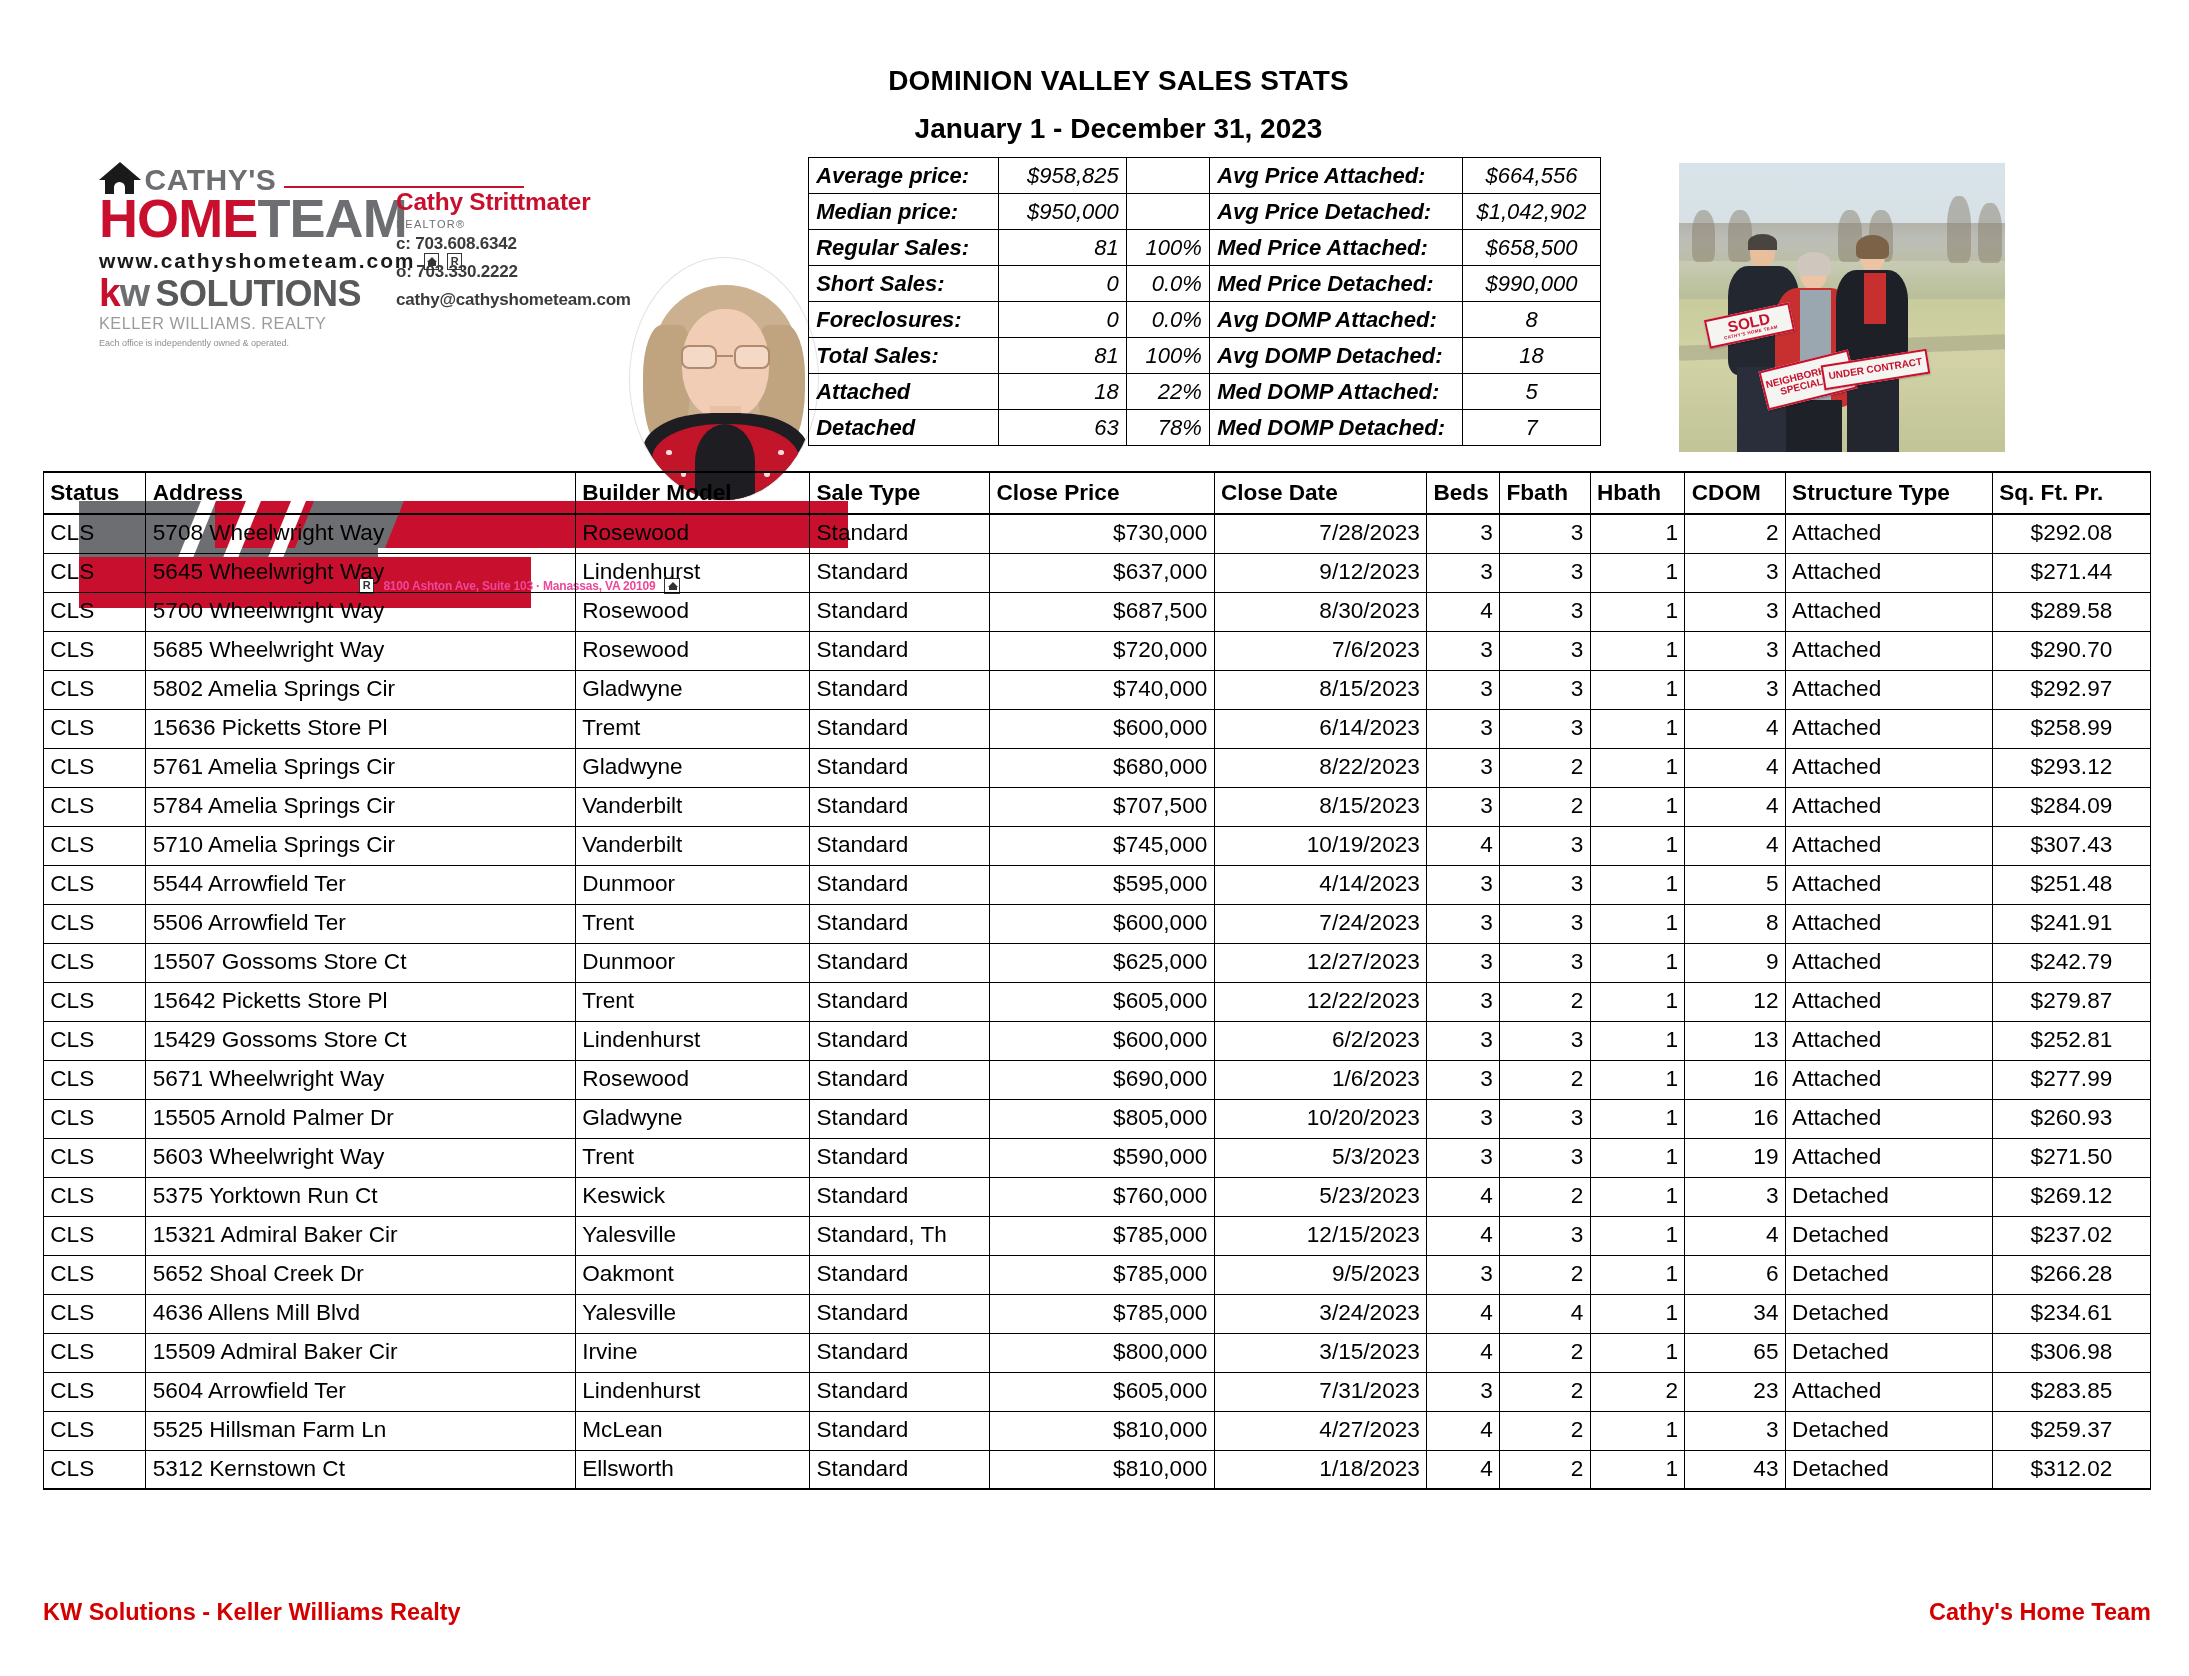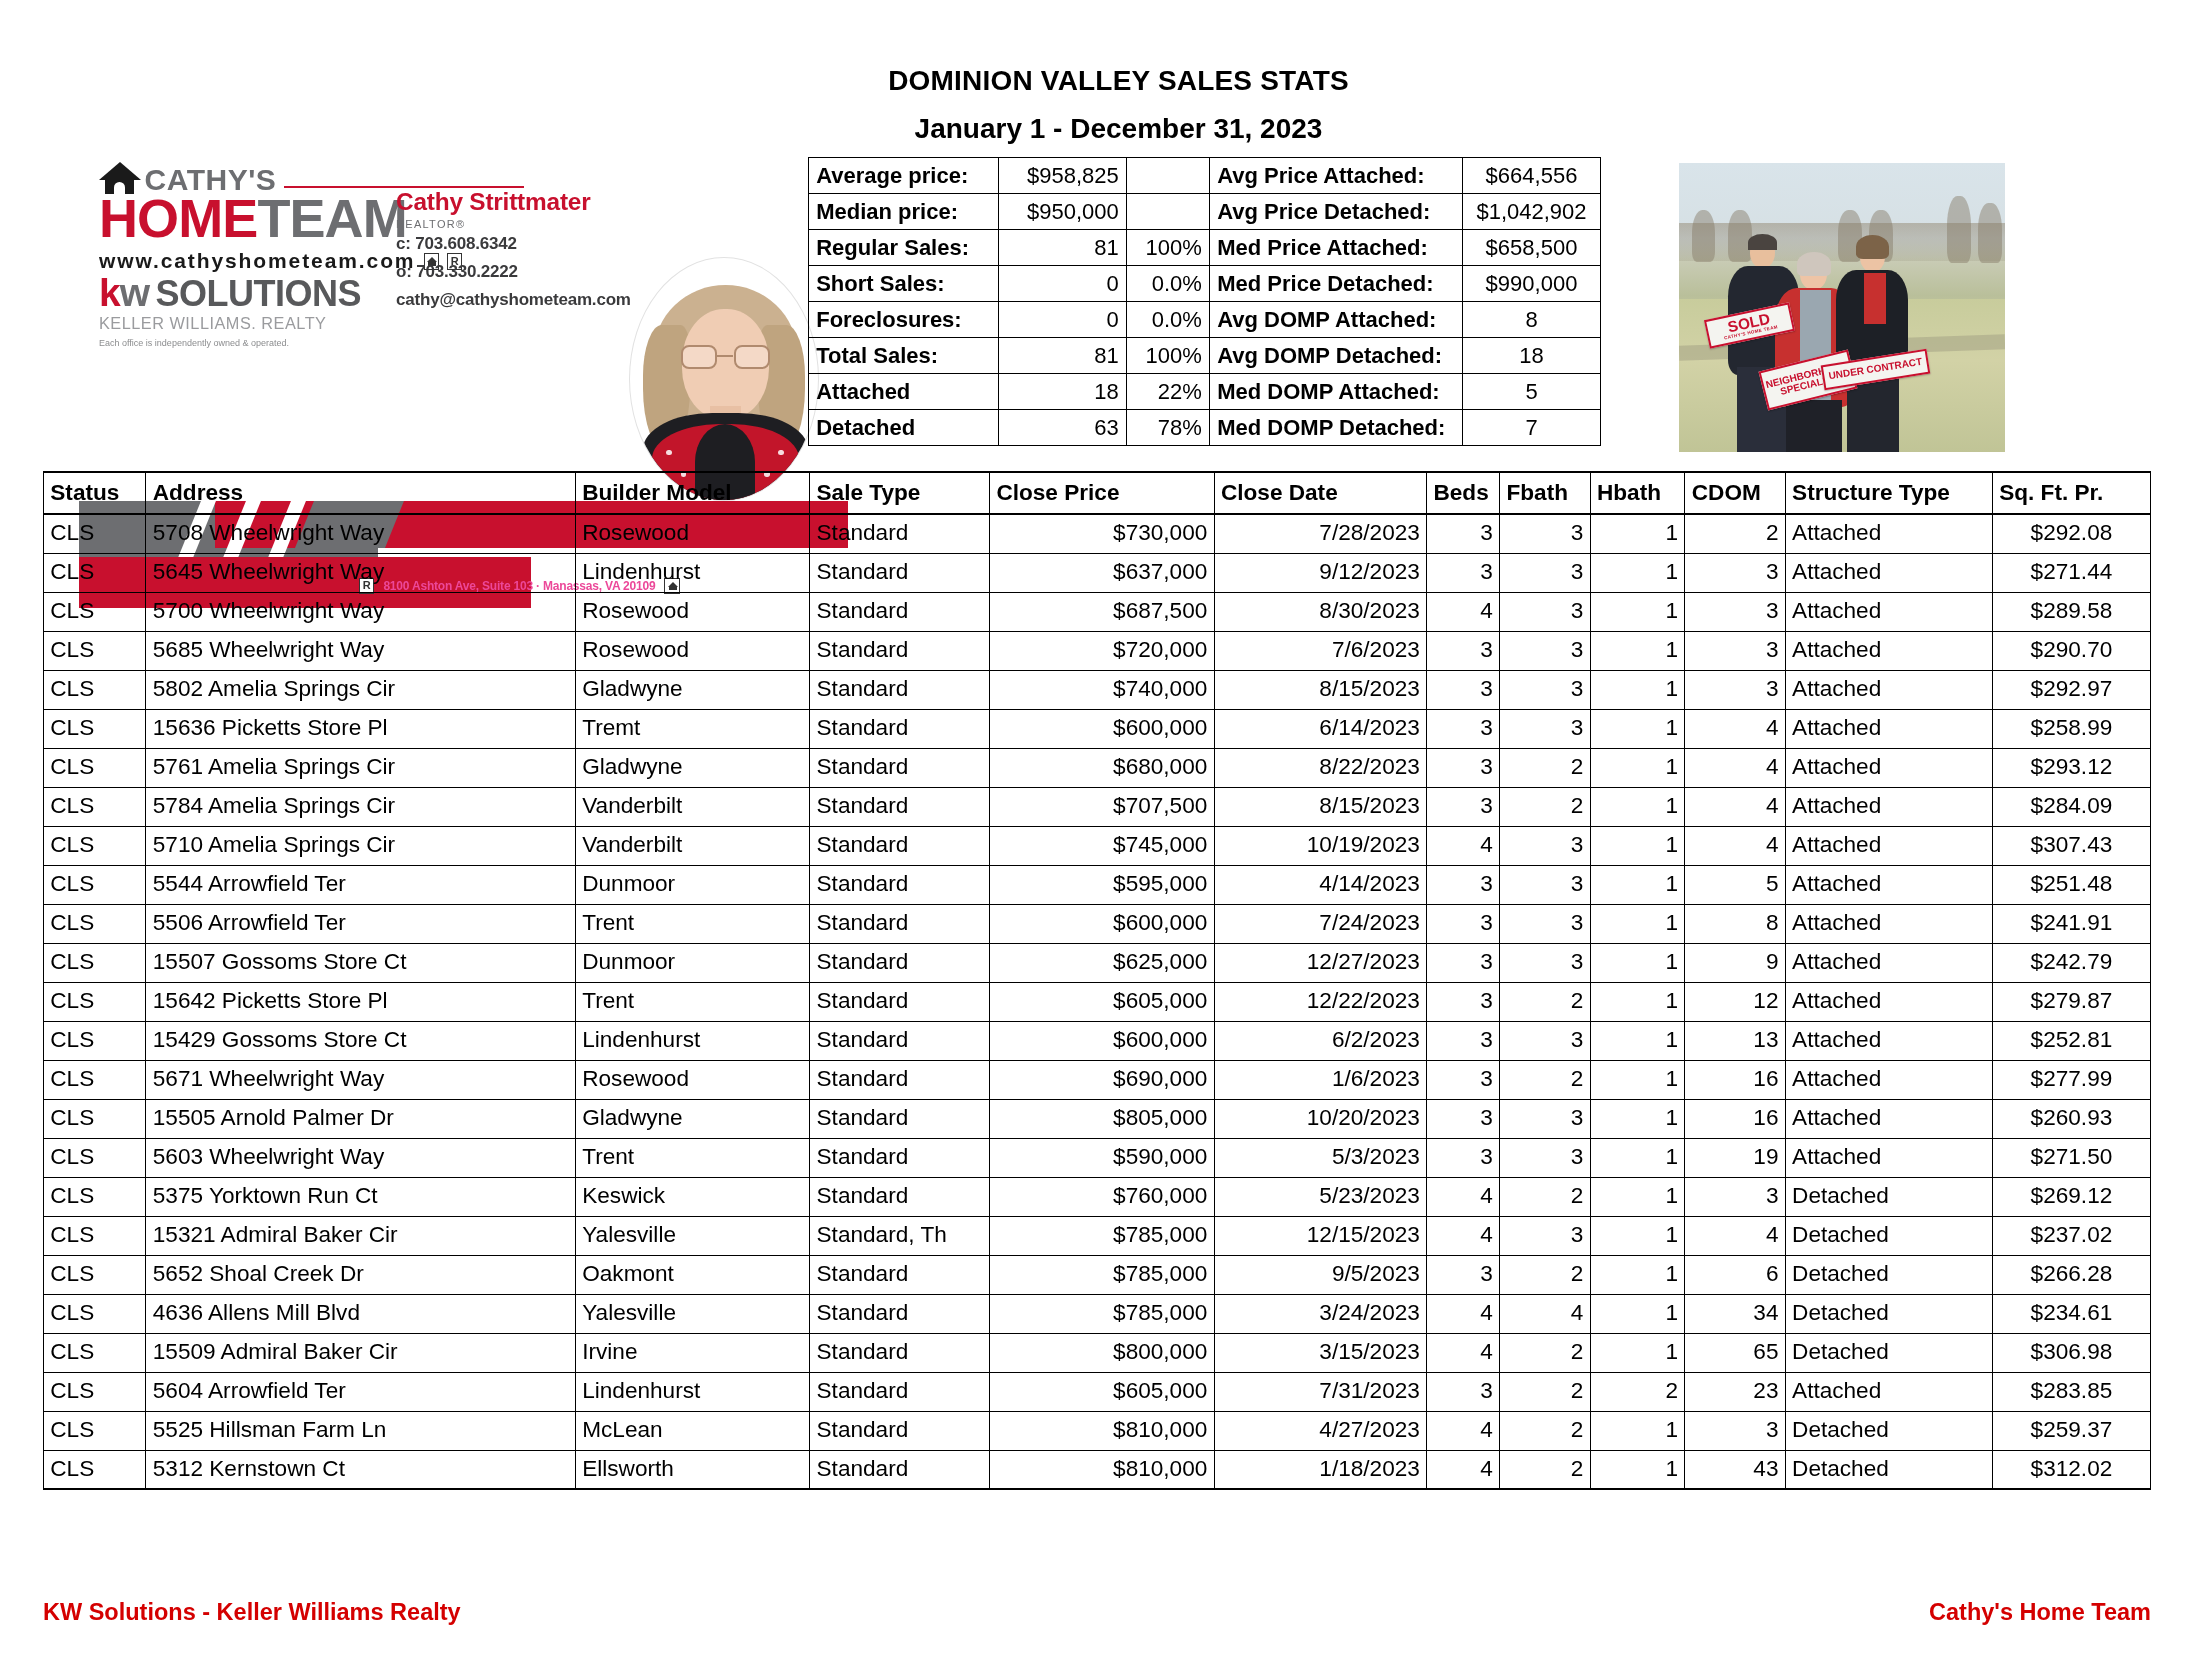--- a/index.html
+++ b/index.html
@@ -283,20 +283,21 @@
     border-collapse: collapse;
     font-size: 22px;
     color: #000;
   }
   .stats td {
     border: 1.8px solid #000;
     padding: 1.8px 7.2px;
     height: 36px;
     line-height: 1;
     white-space: nowrap;
+    font-style: italic;
   }
   .stats .lbl { font-weight: bold; width: 190px; }
   .stats .val { text-align: right; width: 128px; }
   .stats .pct { text-align: right; width: 83px; }
   .stats .lbl2 { font-weight: bold; width: 253px; }
   .stats .val2 { text-align: center; width: 138px; }
 
   
   .listings {
     position: absolute;

